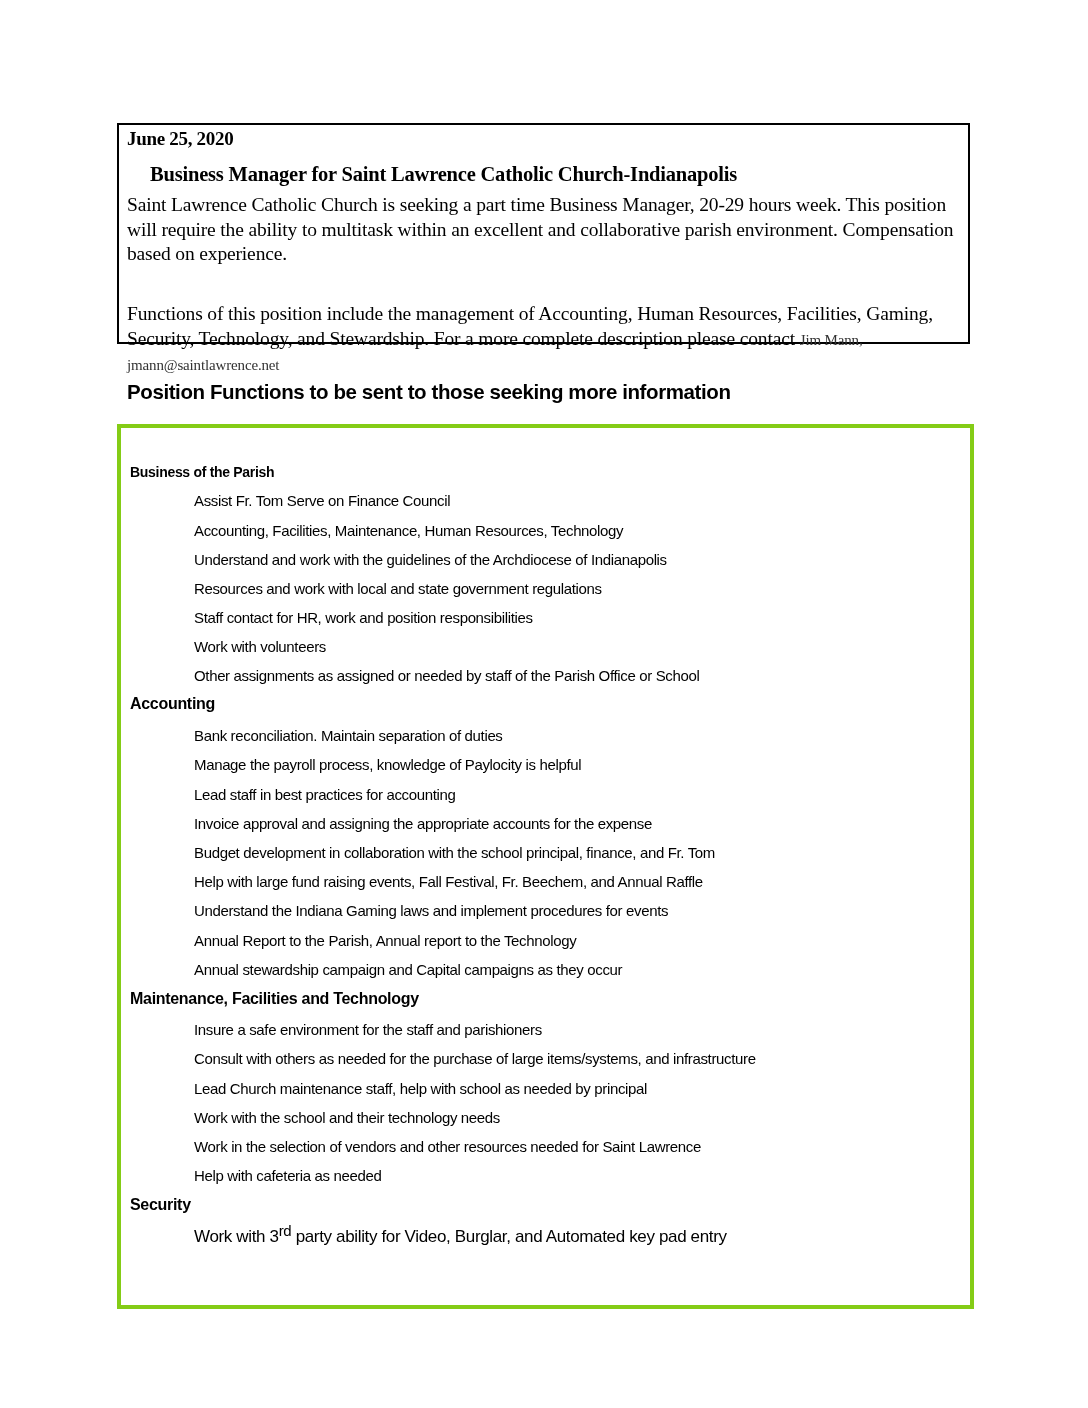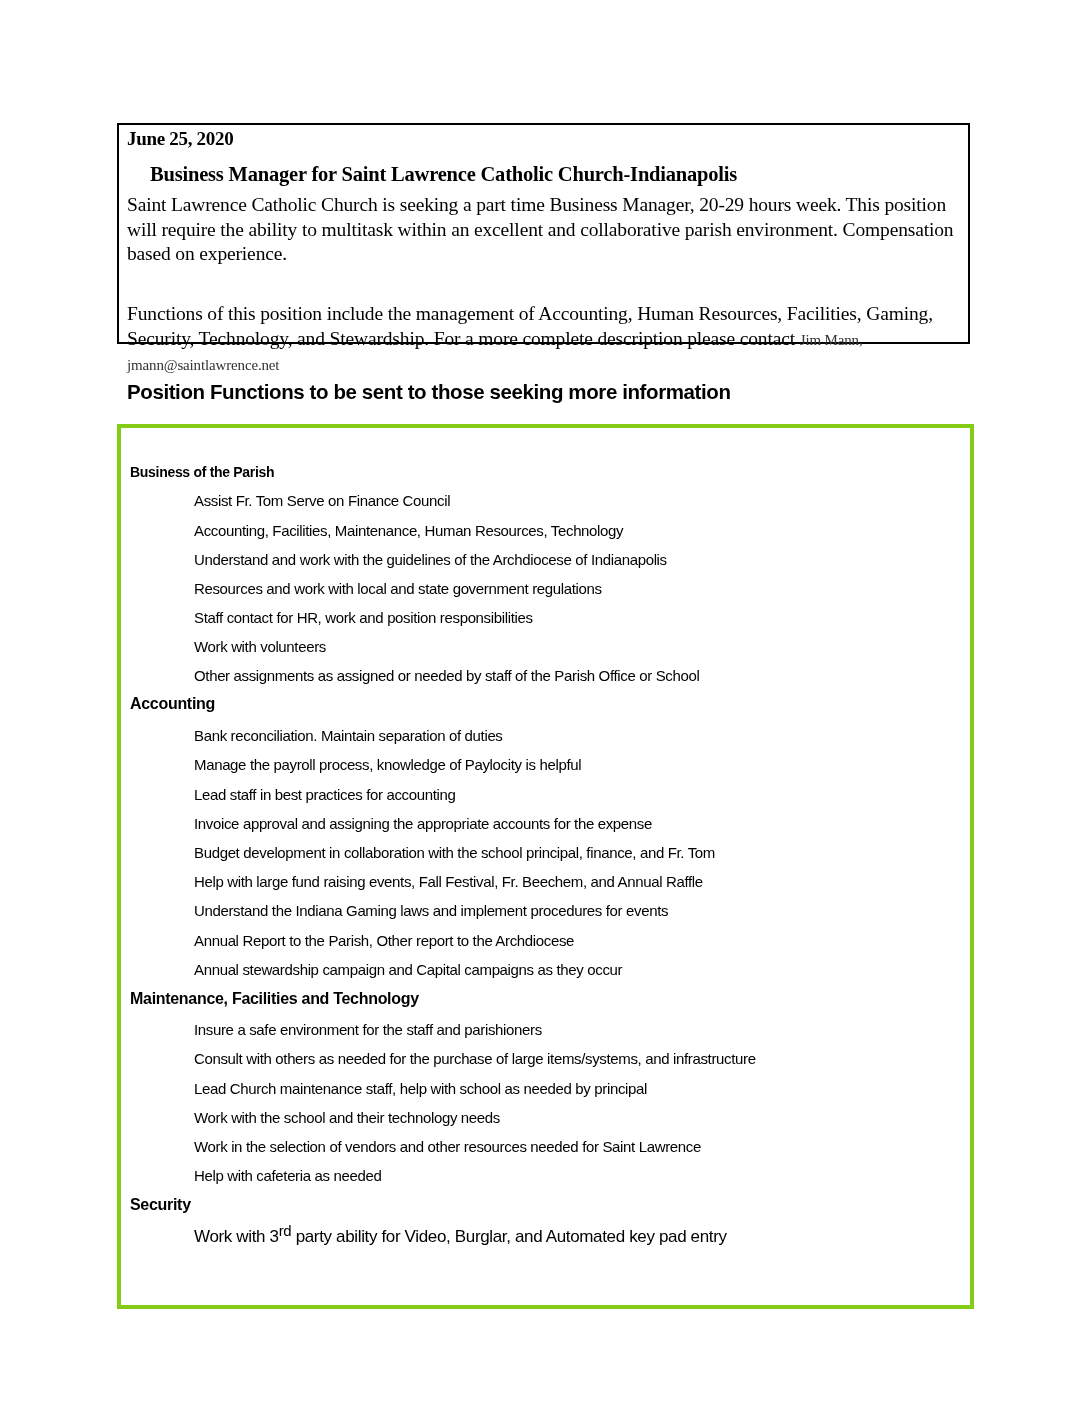--- a/index.html
+++ b/index.html
@@ -80,21 +80,21 @@
   <div class="item" style="top:239px;">Other assignments as assigned or needed by staff of the Parish Office or School</div>
 
   <div class="cat-heading cat-large" style="top:267px;">Accounting</div>
   <div class="item" style="top:299px;">Bank reconciliation.    Maintain separation of duties</div>
   <div class="item" style="top:328px;">Manage the payroll process, knowledge of Paylocity is helpful</div>
   <div class="item" style="top:358px;">Lead staff in best practices for accounting</div>
   <div class="item" style="top:387px;">Invoice approval and assigning the appropriate accounts for the expense</div>
   <div class="item" style="top:416px;">Budget development in collaboration with the school principal, finance, and Fr. Tom</div>
   <div class="item" style="top:445px;">Help with large fund raising events, Fall Festival, Fr. Beechem, and Annual Raffle</div>
   <div class="item" style="top:474px;">Understand the Indiana Gaming laws and implement procedures for events</div>
-  <div class="item" style="top:504px;">Annual Report to the Parish, Other report to the Archdiocese</div>
+  <div class="item" style="top:504px;">Annual Report to the Parish, Annual report to the Technology</div>
   <div class="item" style="top:533px;">Annual stewardship campaign and Capital campaigns as they occur</div>
 
   <div class="cat-heading cat-large" style="top:562px;">Maintenance, Facilities and Technology</div>
   <div class="item" style="top:593px;">Insure a safe environment for the staff and parishioners</div>
   <div class="item" style="top:622px;">Consult with others as needed for the purchase of large items/systems, and infrastructure</div>
   <div class="item" style="top:652px;">Lead Church maintenance staff, help with school as needed by principal</div>
   <div class="item" style="top:681px;">Work with the school and their technology needs</div>
   <div class="item" style="top:710px;">Work in the selection of vendors and other resources needed for Saint Lawrence</div>
   <div class="item" style="top:739px;">Help with cafeteria as needed</div>
 

